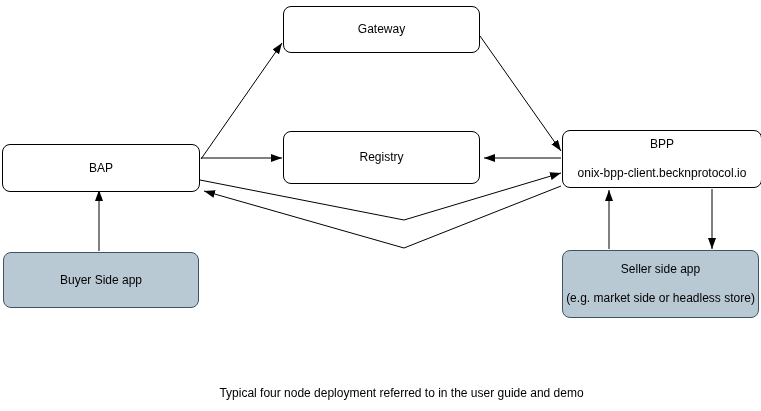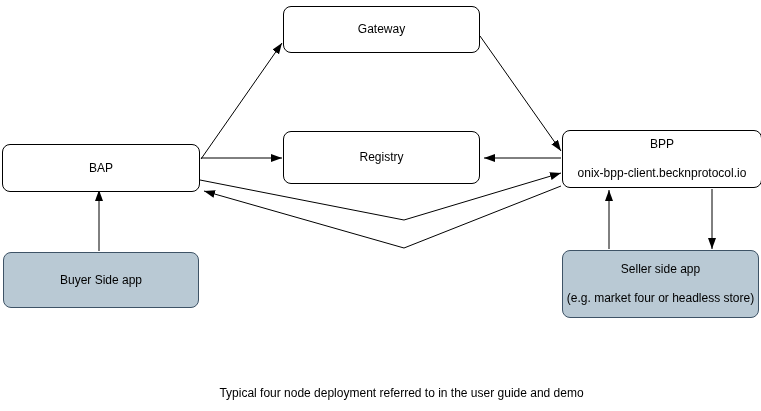--- a/index.html
+++ b/index.html
@@ -94,18 +94,18 @@
     <span>BPP</span>
     <span>onix-bpp-client.becknprotocol.io</span>
   </div>
 
   <div class="node app" id="node-buyer">
     <span>Buyer Side app</span>
   </div>
 
   <div class="node app" id="node-seller">
     <span>Seller side app</span>
-    <span>(e.g. market four or headless store)</span>
+    <span>(e.g. market side or headless store)</span>
   </div>
 
   <div class="caption">Typical four node deployment referred to in the user guide and demo</div>
 
 </div>
 
 </body></html>

